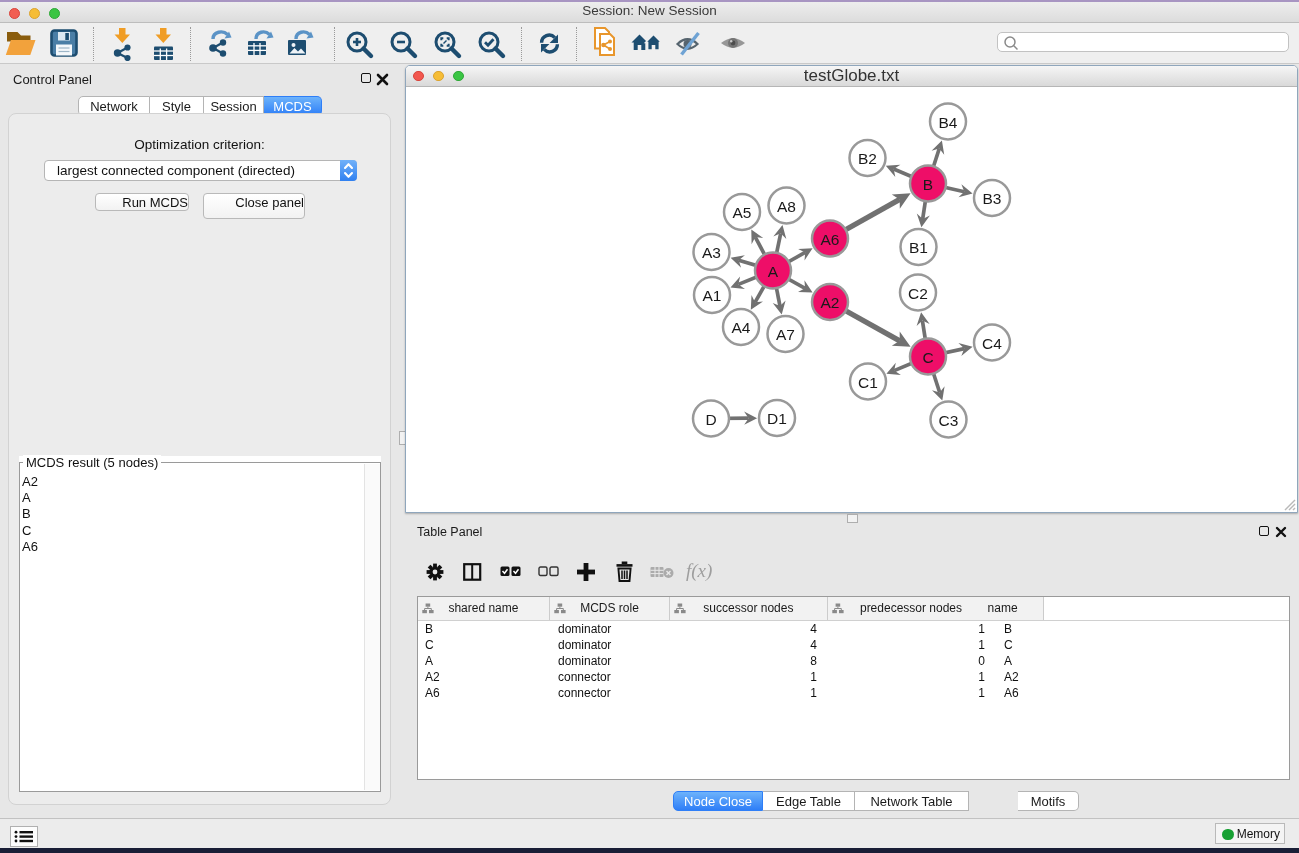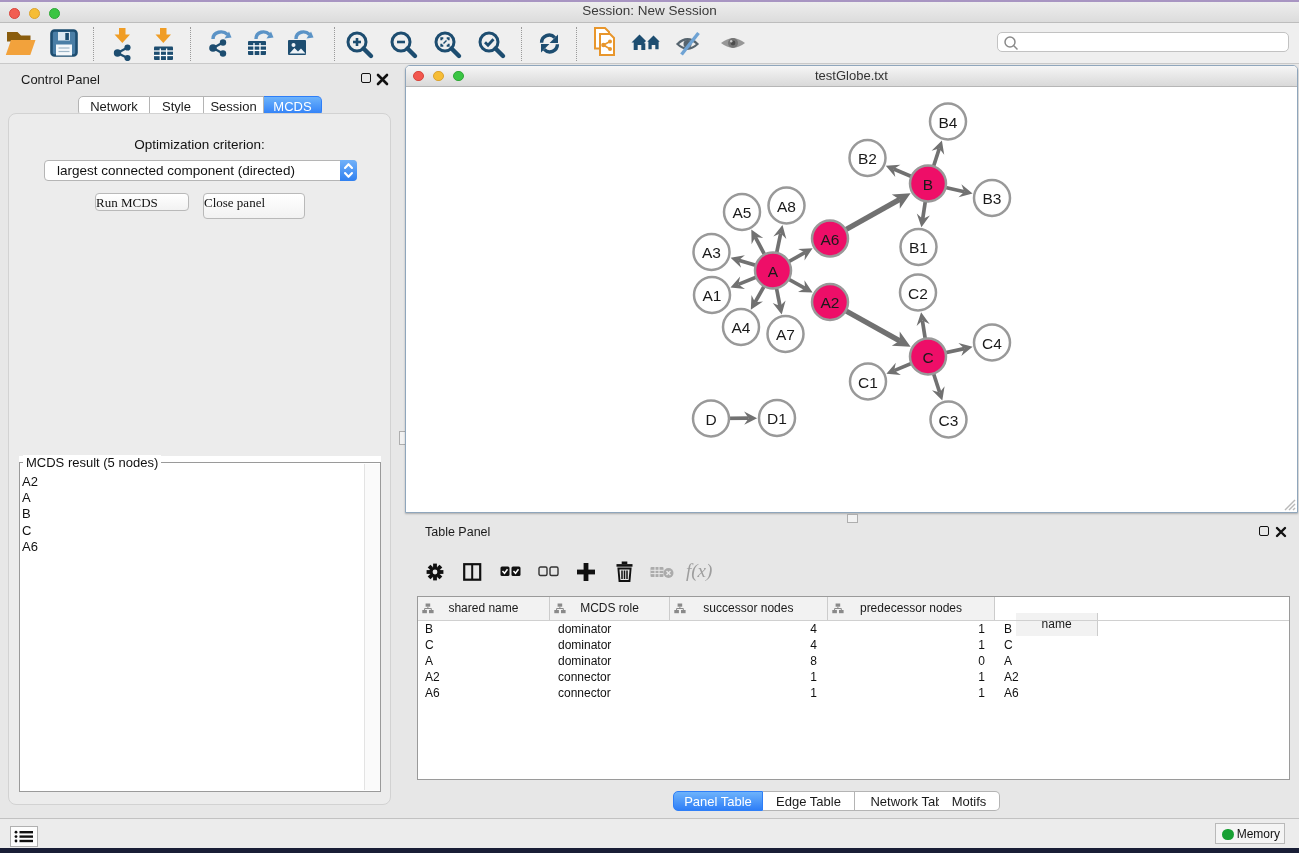--- a/index.html
+++ b/index.html
@@ -15,34 +15,34 @@
     font-size:13.5px;color:#3a3a3a;}
   #topline{position:absolute;left:0;top:0;width:1299px;height:1.5px;background:#a895c2;}
   
   #toolbar{position:absolute;left:0;top:23px;width:1299px;height:40px;background:#efefef;
     border-bottom:1px solid #c9c9c9;}
   .tsep{position:absolute;top:4px;height:34px;width:0;border-left:1px dotted #9a9a9a;}
   .ticon{position:absolute;}
   #searchbox{position:absolute;left:997px;top:9px;width:290px;height:18px;background:#fff;
     border:1px solid #c2c2c2;border-radius:5px;}
   
-  .phead{font-size:13px;color:#1a1a1a;margin-left:8px;}
+  .phead{font-size:13px;color:#1a1a1a;}
   .hsq{position:absolute;width:8px;height:8px;border:1.5px solid #111;border-radius:2px;}
   
   .tab{position:absolute;box-sizing:border-box;height:20px;line-height:19px;text-align:center;
     font-size:13px;color:#1a1a1a;background:#fff;border:1px solid #b4b4b4;border-left:none;}
   .tab.first{border-left:1px solid #b4b4b4;border-radius:5px 0 0 5px;}
   .tab.last{border-radius:0 5px 5px 0;}
   .tab.sel{background:linear-gradient(#6db3fb,#2e7ef7);color:#fff;border-color:#2e7ef7;}
   
   #cpanel{position:absolute;left:8px;top:113px;width:381px;height:690px;background:#ececec;
     border:1px solid #d2d2d2;border-radius:8px;}
   .btn{position:absolute;box-sizing:border-box;background:linear-gradient(#ffffff,#f2f2f2);
     border:1px solid #b9b9b9;border-radius:4px;font-size:13px;color:#111;
-    text-align:left;font-family:Liberation Serif, serif;}
+    text-align:right;}
   
   #tblwrap{position:absolute;left:417px;top:596px;width:873px;height:184px;background:#fff;
     border:1px solid #9a9a9a;box-sizing:border-box;}
   .th{position:absolute;top:0;height:23px;background:#f2f2f2;border-right:1px solid #cccccc;
     box-sizing:border-box;font-size:12px;color:#1a1a1a;text-align:center;line-height:23px;}
   .td{position:absolute;font-size:12px;color:#111;height:16px;line-height:16px;}
   
   #statusbar{position:absolute;left:0;top:818px;width:1299px;height:29px;background:#ececec;
     border-top:1px solid #c2c2c2;}
 </style>
@@ -228,21 +228,21 @@
 
   <div class="abs" style="left:399px;top:431px;width:7px;height:12px;background:#f2f2f2;border:1px solid #aeaeae;"></div>
 
   <div class="abs" style="left:405px;top:65px;width:893px;height:448px;background:#fff;
        border:1px solid #8fa6bc;border-radius:5px 5px 0 0;box-sizing:border-box;box-shadow:0 1px 2px rgba(0,0,0,0.25);">
     <div class="abs" style="left:0;top:0;width:891px;height:20px;background:linear-gradient(#f6f6f6,#d9d9d9);
          border-bottom:1px solid #b6b6b6;border-radius:4px 4px 0 0;">
       <div class="abs" style="left:7px;top:4.5px;width:10.5px;height:10.5px;border-radius:50%;background:#f2574e;border:0.5px solid #d8443c;box-sizing:border-box;"></div>
       <div class="abs" style="left:27px;top:4.5px;width:10.5px;height:10.5px;border-radius:50%;background:#f6bd36;border:0.5px solid #dba32f;box-sizing:border-box;"></div>
       <div class="abs" style="left:47px;top:4.5px;width:10.5px;height:10.5px;border-radius:50%;background:#3bc544;border:0.5px solid #2fa838;box-sizing:border-box;"></div>
-      <div class="abs" style="left:0;top:0;width:891px;text-align:center;font-size:13px;line-height:20px;color:#333;">testGlobe.txt</div>
+      <div class="abs" style="left:0;top:0;width:891px;text-align:center;font-size:17px;line-height:20px;color:#333;">testGlobe.txt</div>
     </div>
     <div class="abs" style="left:0;top:20px;width:891px;height:426px;overflow:hidden;">
       <svg width="893" height="428" viewBox="0 0 893 428" style="position:absolute;left:0;top:0;" font-family="Liberation Sans, sans-serif">
           <line x1="367.0" y1="184.5" x2="349.3" y2="151.1" stroke="#717171" stroke-width="3.7"></line>
           <polygon points="345.3,143.6 357.2,152.0 349.3,151.1 345.6,158.2" fill="#717171"></polygon>
           <line x1="367.0" y1="184.5" x2="374.7" y2="147.3" stroke="#717171" stroke-width="3.7"></line>
           <polygon points="376.5,139.0 380.3,153.1 374.7,147.3 367.3,150.4" fill="#717171"></polygon>
           <line x1="367.0" y1="184.5" x2="332.7" y2="174.2" stroke="#717171" stroke-width="3.7"></line>
           <polygon points="324.6,171.7 338.9,169.2 332.7,174.2 335.1,181.8" fill="#717171"></polygon>
           <line x1="367.0" y1="184.5" x2="332.4" y2="198.4" stroke="#717171" stroke-width="3.7"></line>
@@ -384,21 +384,21 @@
     <circle cx="18.5" cy="7" r="5" fill="#ababab"></circle>
     <path d="M16.5 5 l4 4 m0 -4 l-4 4" stroke="#e9e9e9" stroke-width="1.4"></path>
   </svg>
   <div class="abs" style="left:686px;top:560px;font-family:'Liberation Serif',serif;font-style:italic;font-size:19px;color:#9e9e9e;">f(x)</div>
 
   <div id="tblwrap">
     <div class="th" style="left:0;width:131.8px;">shared name</div>
     <div class="th" style="left:131.8px;width:120.4px;">MCDS role</div>
     <div class="th" style="left:252.2px;width:157.4px;">successor nodes</div>
     <div class="th" style="left:409.6px;width:167.8px;">predecessor nodes</div>
-    <div class="th" style="left:598px;width:82.2px;margin-top:16px;">name</div>
+    <div class="th" style="left:544px;width:82.2px;">name</div>
     <div class="abs" style="left:0;top:23px;width:871px;height:1px;background:#d0d0d0;"></div>
     <svg class="abs" style="left:4px;top:6px" width="12" height="11">
 <rect x="3.6" y="0.5" width="4.6" height="3.2" fill="#8a8a8a"></rect>
 <rect x="0.3" y="7" width="4.6" height="3.2" fill="#8a8a8a"></rect>
 <rect x="7" y="7" width="4.6" height="3.2" fill="#8a8a8a"></rect>
 <path d="M5.9 3.7 v1.8 M2.6 7 v-1.5 h6.7 V7" fill="none" stroke="#8a8a8a" stroke-width="1"></path>
 </svg>
 <svg class="abs" style="left:135.8px;top:6px" width="12" height="11">
 <rect x="3.6" y="0.5" width="4.6" height="3.2" fill="#8a8a8a"></rect>
 <rect x="0.3" y="7" width="4.6" height="3.2" fill="#8a8a8a"></rect>
@@ -437,24 +437,24 @@
 <div class="td" style="left:299px;top:71.6px;width:100px;text-align:right;">1</div>
 <div class="td" style="left:467px;top:71.6px;width:100px;text-align:right;">1</div>
 <div class="td" style="left:586px;top:71.6px;">A2</div>
 <div class="td" style="left:7px;top:87.6px;">A6</div>
 <div class="td" style="left:140px;top:87.6px;">connector</div>
 <div class="td" style="left:299px;top:87.6px;width:100px;text-align:right;">1</div>
 <div class="td" style="left:467px;top:87.6px;width:100px;text-align:right;">1</div>
 <div class="td" style="left:586px;top:87.6px;">A6</div>
   </div>
 
-  <div class="tab first sel" style="left:673px;top:791px;width:90px;">Panel Table</div>
+  <div class="tab first sel" style="left:673px;top:791px;width:90px;">Node Close</div>
   <div class="tab" style="left:763px;top:791px;width:92px;">Edge Table</div>
   <div class="tab" style="left:855px;top:791px;width:114px;">Network Table</div>
-  <div class="tab last" style="left:939px;top:791px;width:61px;">Motifs</div>
+  <div class="tab last" style="left:1018px;top:791px;width:61px;">Motifs</div>
 
   <div id="statusbar">
     <div class="abs" style="left:10px;top:7px;width:26px;height:19px;background:#fdfdfd;border:1px solid #b0b0b0;">
       <svg width="20" height="13" style="position:absolute;left:3px;top:3px">
         <circle cx="2" cy="2.2" r="1.4" fill="#111"></circle>
           <circle cx="2" cy="6.6" r="1.4" fill="#111"></circle>
           <circle cx="2" cy="11" r="1.4" fill="#111"></circle>
         <line x1="5.5" y1="2.2" x2="19" y2="2.2" stroke="#111" stroke-width="2.4"></line>
         <line x1="5.5" y1="6.6" x2="19" y2="6.6" stroke="#111" stroke-width="2.4"></line>
         <line x1="5.5" y1="11" x2="19" y2="11" stroke="#111" stroke-width="2.4"></line>

